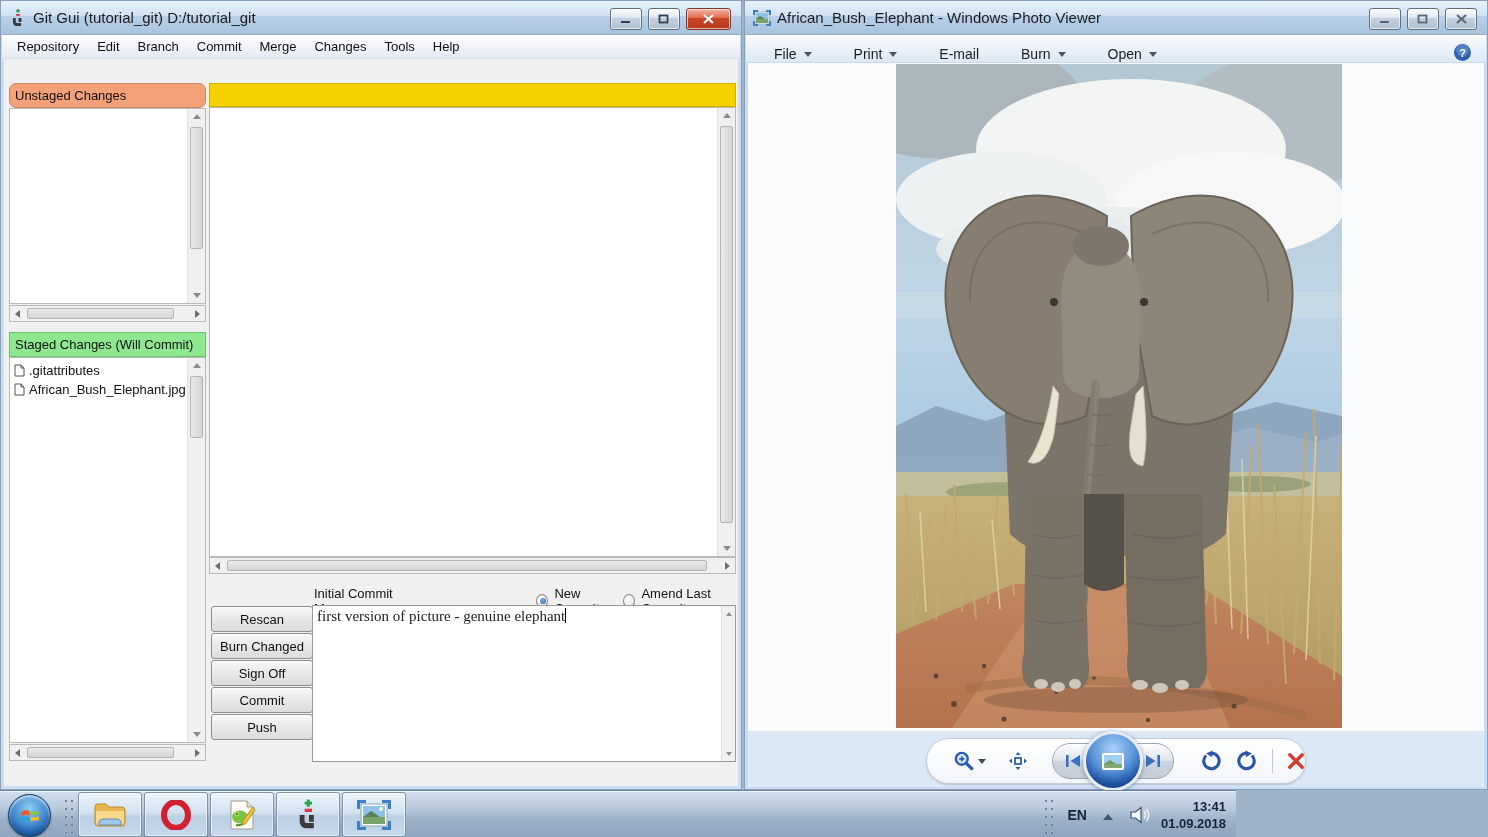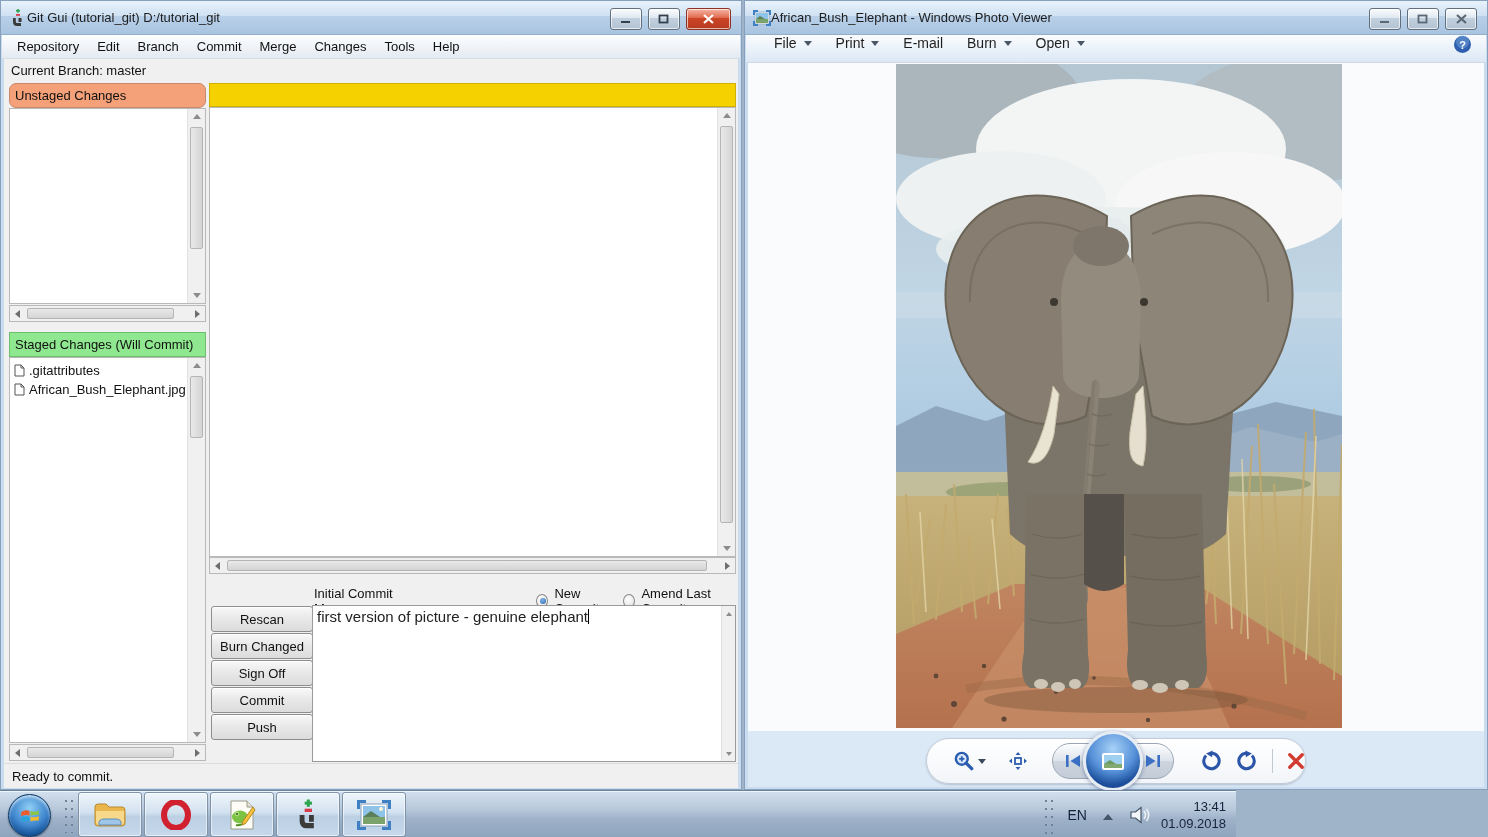--- a/index.html
+++ b/index.html
@@ -8,21 +8,21 @@
        position:relative;-webkit-font-smoothing:antialiased;}
   .abs{position:absolute;}
 
   
   .win{position:absolute;top:0;height:790px;border:1px solid #87a1bd;box-sizing:border-box;
        background:#f0f0f0;
        box-shadow:inset 3px 0 0 #c9dcf0, inset -3px 0 0 #c9dcf0, inset 0 -3px 0 #c9dcf0;}
   .titlebar{position:absolute;left:0;top:0;right:0;height:34px;
        background:linear-gradient(#e8f2fb,#cfe1f2 45%,#b9d0e8 46%,#a9c4e0);
        border-bottom:1px solid #93aecb;display:flex;align-items:center;padding:0 8px;box-sizing:border-box;}
-  .title-text{margin-left:0;color:#1c1c1c;font-size:13px;white-space:nowrap;}
+  .title-text{margin-left:6px;color:#1c1c1c;font-size:15px;white-space:nowrap;}
   .capbtns{position:absolute;right:10px;top:7px;display:flex;gap:6px;}
   .cap{width:30px;height:20px;border:1px solid #61707f;border-radius:3px;
        background:linear-gradient(#fdfefe,#dde6ef 45%,#c2d0de 46%,#b3c3d3);
        box-shadow:inset 0 0 0 1px rgba(255,255,255,.65);
        display:flex;align-items:center;justify-content:center;}
   .cap.close-active{width:43px;border-color:#8e3226;
        background:linear-gradient(#f5b5a5,#e0684b 45%,#cc4526 46%,#b83a1e);}
   .menubar{position:absolute;left:1px;right:1px;top:34px;height:24px;
        background:linear-gradient(#fcfdfe,#eef2f7 60%,#e3eaf2);
        border-bottom:1px solid #d7dee6;display:flex;align-items:center;padding-left:6px;box-sizing:border-box;}
@@ -50,48 +50,48 @@
   .filerow{display:flex;align-items:center;gap:4px;height:19px;padding-left:4px;white-space:nowrap;overflow:hidden;}
   .gbtn{position:absolute;left:210px;width:100px;height:24px;border:1px solid #8e8e8e;border-radius:3px;
         background:linear-gradient(#f9f9f9,#e9e9e9 45%,#dcdcdc);display:flex;align-items:center;justify-content:center;
         font-size:13px;box-shadow:inset 0 1px 0 #fff;}
   .radio{position:relative;display:inline-block;width:12px;height:12px;border-radius:50%;
          border:1px solid #8a8a8a;background:radial-gradient(circle at 40% 35%,#fff,#dcdcdc);vertical-align:-2px;}
   .radio.sel::after{content:"";position:absolute;left:3px;top:3px;width:6px;height:6px;border-radius:50%;
          background:radial-gradient(circle at 40% 35%,#7fb2e8,#2f66a8);}
   .commitbox{position:absolute;left:311px;top:604px;width:424px;height:157px;background:#fff;
          border:1px solid #9a9a9a;box-sizing:border-box;
-         font-family:Liberation Sans, sans-serif;font-size:15px;color:#222;
+         font-family:Liberation Serif, serif;font-size:15px;color:#222;
          padding:2px 14px 2px 4px;white-space:nowrap;overflow:hidden;}
   .txtcaret{display:inline-block;width:1px;height:15px;background:#000;vertical-align:-2px;}
   .statusbar{position:absolute;left:3px;right:3px;top:762px;height:25px;background:#f0f0f0;
          border-top:1px solid #dcdcdc;display:flex;align-items:center;padding-left:8px;box-sizing:border-box;}
 
   
   .pv-menubar{position:absolute;left:1px;right:1px;top:34px;height:28px;
        background:linear-gradient(#fafcfe,#e9f1f9 55%,#dce8f4);border-bottom:1px solid #cfdae6;
-       display:flex;align-items:flex-start;padding-left:28px;box-sizing:border-box;gap:24px;}
+       display:flex;align-items:flex-end;padding-left:28px;box-sizing:border-box;gap:42px;}
   .pv-menu{display:flex;align-items:center;gap:7px;color:#1e1e1e;font-size:14px;}
   .caret-dn{width:0;height:0;border:4px solid transparent;border-top:5px solid #4a5866;margin-top:4px;}
   .pv-content{position:absolute;left:3px;right:3px;top:62px;height:668px;background:#fafbfc;}
   .pv-toolarea{position:absolute;left:3px;right:3px;top:730px;height:56px;background:#dbe8f5;}
   .pill{position:absolute;left:50%;transform:translateX(-50%);top:7px;width:378px;height:44px;
         background:linear-gradient(#ffffff,#f2f5f9);border:1px solid #c3ccd6;border-radius:24px;
         box-shadow:0 1px 2px rgba(60,80,110,.25);display:flex;align-items:center;}
   .navgroup{display:flex;align-items:center;width:152px;height:36px;border:1px solid #9aa6b4;border-radius:19px;
         background:linear-gradient(#fcfdfe,#dfe5ec 48%,#ccd4de 52%,#c3ccd7);box-shadow:inset 0 1px 0 #fff;
         justify-content:space-between;padding:0 10px;box-sizing:border-box;position:relative;}
   .ssbtn{position:absolute;left:50%;top:50%;transform:translate(-50%,-50%);width:54px;height:54px;border-radius:50%;
         background:radial-gradient(circle at 50% 28%,#a8d2f8,#5590d8 48%,#1d4f9c 75%,#123a78);
         border:3px solid #e6ecf3;box-shadow:0 1px 4px rgba(40,60,100,.5);display:flex;align-items:center;justify-content:center;}
 
   
   .taskbar{position:absolute;left:0;top:790px;width:1236px;height:47px;
         background:linear-gradient(#d3e0ee,#b6c7da 40%,#9db1c8 60%,#8ea4bd);
-        border-top:1px solid #6f8299;box-shadow:inset 0 1px 0 #e9f7fd;}
+        border-top:1px solid #6f8299;box-shadow:inset 0 1px 0 #e9f7fd;font-weight:bold;}
   .orb{position:absolute;left:8px;top:3px;width:41px;height:41px;border-radius:50%;
         background:radial-gradient(circle at 50% 32%,#8fd0f6,#3d84cc 52%,#155095 78%,#0d3a70);
         border:1px solid #0d3a66;box-shadow:inset 0 2px 3px rgba(255,255,255,.7),0 1px 2px rgba(0,0,0,.4);
         display:flex;align-items:center;justify-content:center;}
   .grip{width:13px;align-self:stretch;margin:4px 2px;
         background-image:radial-gradient(circle,#6d8096 1px,rgba(255,255,255,.45) 1.3px,transparent 1.6px);
         background-size:6px 8px;background-position:1px 2px;}
   .tbtn{width:62px;height:43px;margin:2px 1px;border:1px solid #7f93a9;border-radius:3px;
         background:linear-gradient(#eef5fb,#d3e2f0 45%,#bcd0e4 55%,#c6d8ea);
         box-shadow:inset 0 0 0 1px rgba(255,255,255,.55);
@@ -134,21 +134,20 @@
     <span class="menuitem">Repository</span>
     <span class="menuitem">Edit</span>
     <span class="menuitem">Branch</span>
     <span class="menuitem">Commit</span>
     <span class="menuitem">Merge</span>
     <span class="menuitem">Changes</span>
     <span class="menuitem">Tools</span>
     <span class="menuitem">Help</span>
   </div>
 
-  <div class="branchrow">Current Branch: master</div>
 
   <div class="panel-hdr" style="top:82px;background:#f4a078;border-color:#c9886a;border-radius:7px;">Unstaged Changes</div>
   <div class="listbox" style="top:107px;height:196px;">
     <div class="vsb" style="right:0;top:0;bottom:0;">
       <div class="sbarr" style="top:0;">
           <span class="tri up"></span>
         </div>
       <div class="sbarr" style="bottom:0;">
           <span class="tri dn"></span>
         </div>
@@ -243,23 +242,20 @@
     <div class="vsb" style="right:0;top:0;bottom:0;width:13px;border-left:1px solid #e0e0e0;">
       <div class="sbarr" style="top:0;width:13px;">
           <span class="tri up" style="border-width:3.5px;border-bottom-width:4.5px;"></span>
         </div>
       <div class="sbarr" style="bottom:0;width:13px;">
           <span class="tri dn" style="border-width:3.5px;border-top-width:4.5px;"></span>
         </div>
     </div>
   </div>
 
-  <div class="statusbar">
-    <span>Ready to commit.</span>
-  </div>
 </div>
 
 <div class="win" style="left:744px;width:744px;">
   <div class="titlebar">
     <svg width="18" height="16" viewBox="0 0 18 16">
       <rect x="2" y="2" width="14" height="12" fill="#fff" stroke="#9ab0c6"></rect>
       <rect x="3" y="3" width="12" height="6" fill="#8fc3e8"></rect>
         <path d="M3 9 l4 -3 5 3 z" fill="#5a7f5a"></path>
         <rect x="3" y="9" width="12" height="4" fill="#7aa36b"></rect>
       <path d="M0 0 h5 v2 h-3 v3 h-2 z M13 0 h5 v5 h-2 v-3 h-3 z M0 11 h2 v3 h3 v2 h-5 z M16 11 h2 v5 h-5 v-2 h3 z" fill="#3f7fc4"></path>

